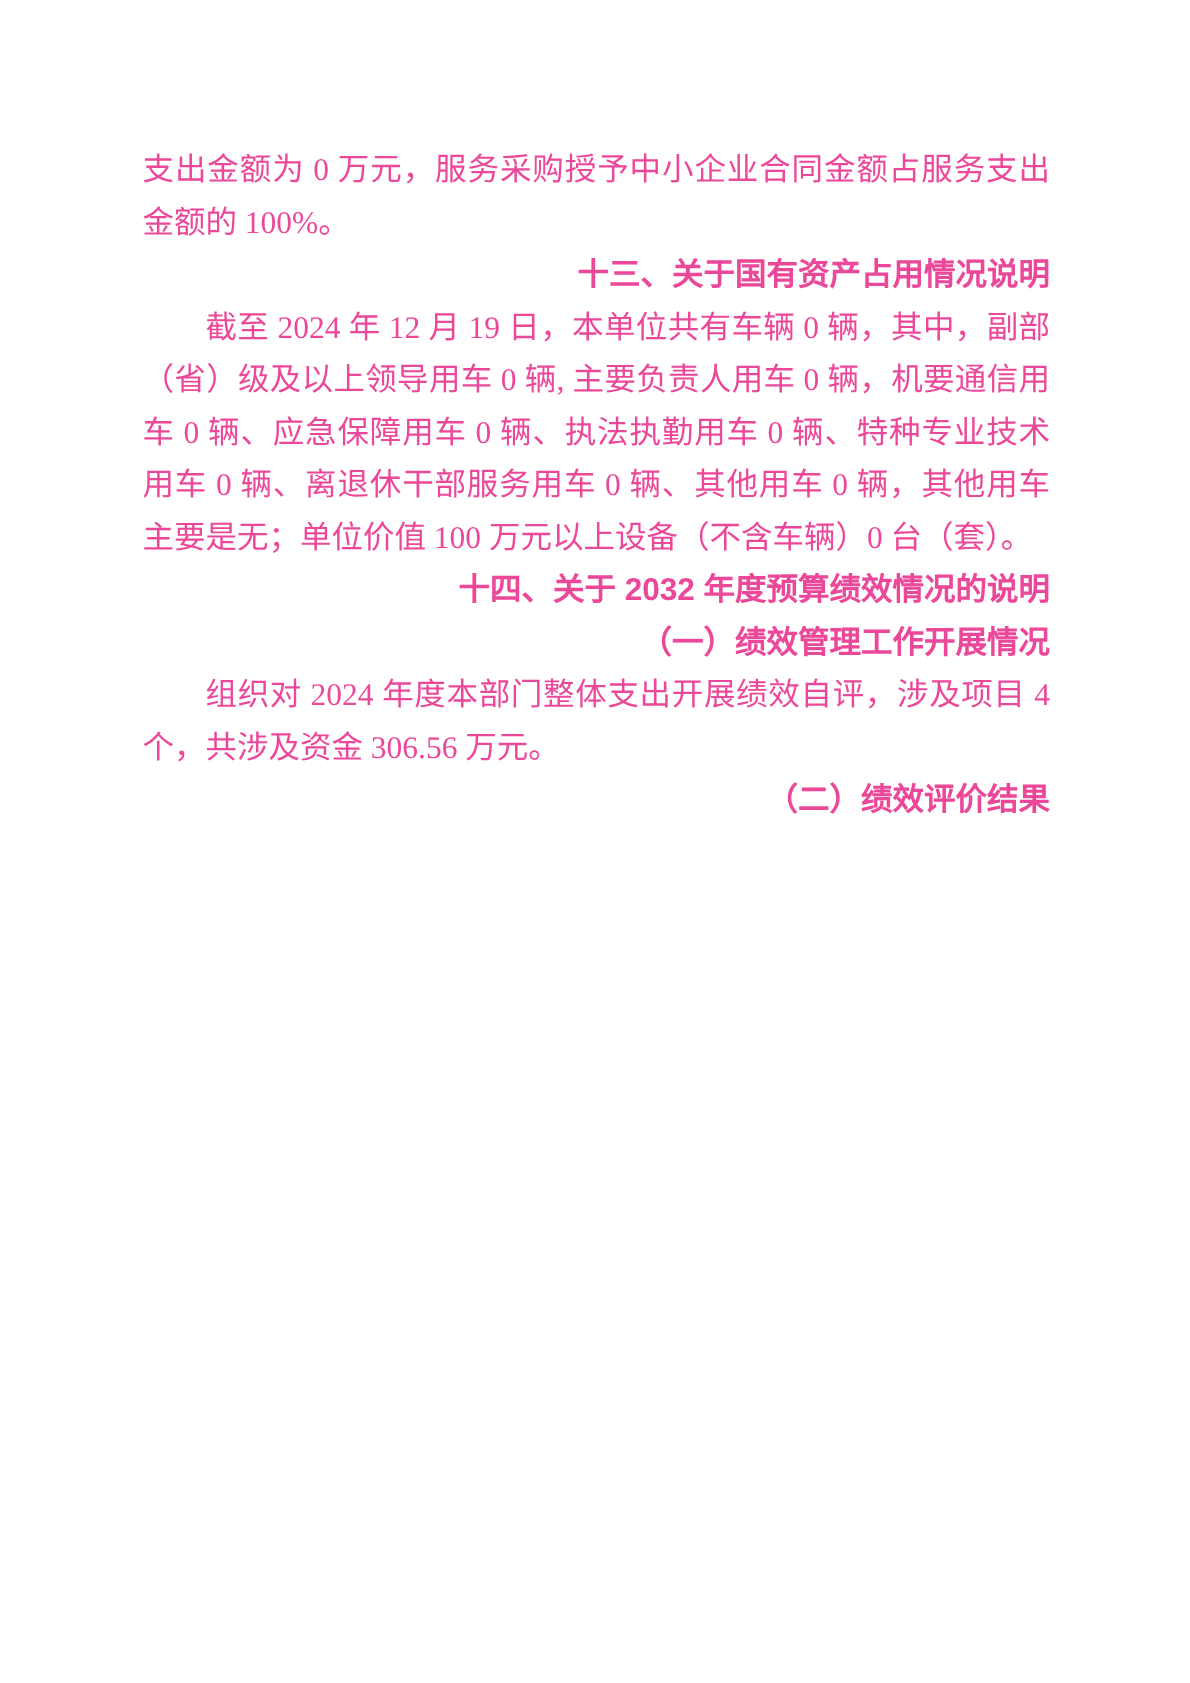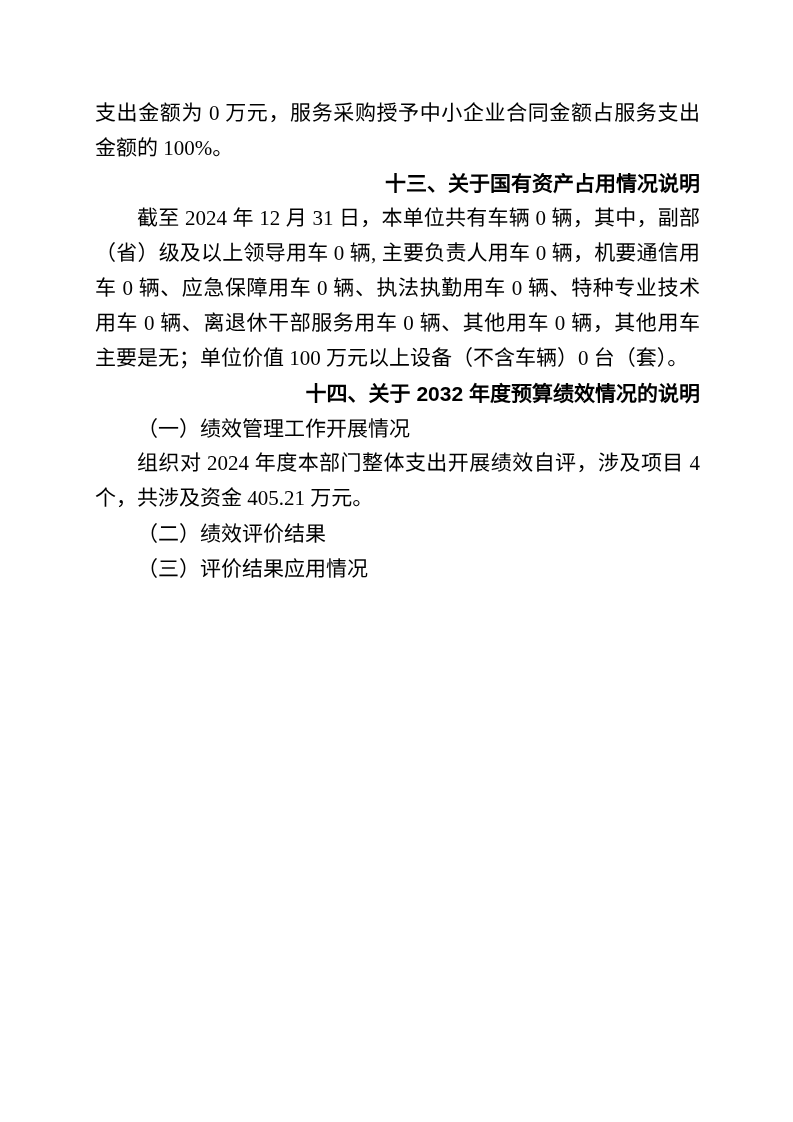--- a/index.html
+++ b/index.html
@@ -6,21 +6,21 @@
     margin: 0;
     padding: 0;
     background: #ffffff;
   }
   .page {
     position: relative;
     width: 793px;
     height: 1122px;
     margin: 0 auto;
     background: #ffffff;
-    color: #000000;
+    color: #ec4899;
     overflow: hidden;
     box-sizing: border-box;
   }
   .content {
     box-sizing: border-box;
     padding: 96px 93px 0 95px;  
     width: 100%;
   }
   .body-par, .heading, .subheading {
     margin: 0;
@@ -35,45 +35,44 @@
     font-family: "Liberation Serif", "DejaVu Serif", serif;
     font-weight: 400;
   }
   .heading {
     font-family: "Liberation Sans", "DejaVu Sans", sans-serif;
     font-weight: 700;
     text-align: right;
   }
   .subheading {
     font-family: "Liberation Sans", "DejaVu Sans", sans-serif;
-    font-weight: 400;
-    text-align: left;
+    font-weight: 700;
+    text-align: right;
   }
   .indent {
     text-indent: 2em;
   }
 </style>
 </head>
 <body>
 
 <div class="page">
   <div class="content">
 
     <p class="body-par">支出金额为 0 万元，服务采购授予中小企业合同金额占服务支出金额的 100%。</p>
 
     <h2 class="heading indent">十三、关于国有资产占用情况说明</h2>
 
-    <p class="body-par indent">截至 2024 年 12 月 31 日，本单位共有车辆 0 辆，其中，副部（省）级及以上领导用车 0 辆, 主要负责人用车 0 辆，机要通信用车 0 辆、应急保障用车 0 辆、执法执勤用车 0 辆、特种专业技术用车 0 辆、离退休干部服务用车 0 辆、其他用车 0 辆，其他用车主要是无；单位价值 100 万元以上设备（不含车辆）0 台（套）。</p>
+    <p class="body-par indent">截至 2024 年 12 月 19 日，本单位共有车辆 0 辆，其中，副部（省）级及以上领导用车 0 辆, 主要负责人用车 0 辆，机要通信用车 0 辆、应急保障用车 0 辆、执法执勤用车 0 辆、特种专业技术用车 0 辆、离退休干部服务用车 0 辆、其他用车 0 辆，其他用车主要是无；单位价值 100 万元以上设备（不含车辆）0 台（套）。</p>
 
     <h2 class="heading indent">十四、关于 2032 年度预算绩效情况的说明</h2>
 
     <h3 class="subheading indent">（一）绩效管理工作开展情况</h3>
 
-    <p class="body-par indent">组织对 2024 年度本部门整体支出开展绩效自评，涉及项目 4 个，共涉及资金 405.21 万元。</p>
+    <p class="body-par indent">组织对 2024 年度本部门整体支出开展绩效自评，涉及项目 4 个，共涉及资金 306.56 万元。</p>
 
     <h3 class="subheading indent">（二）绩效评价结果</h3>
 
 
-    <h3 class="subheading indent">（三）评价结果应用情况</h3>
 
 
   </div>
 </div>
 
 </body></html>

